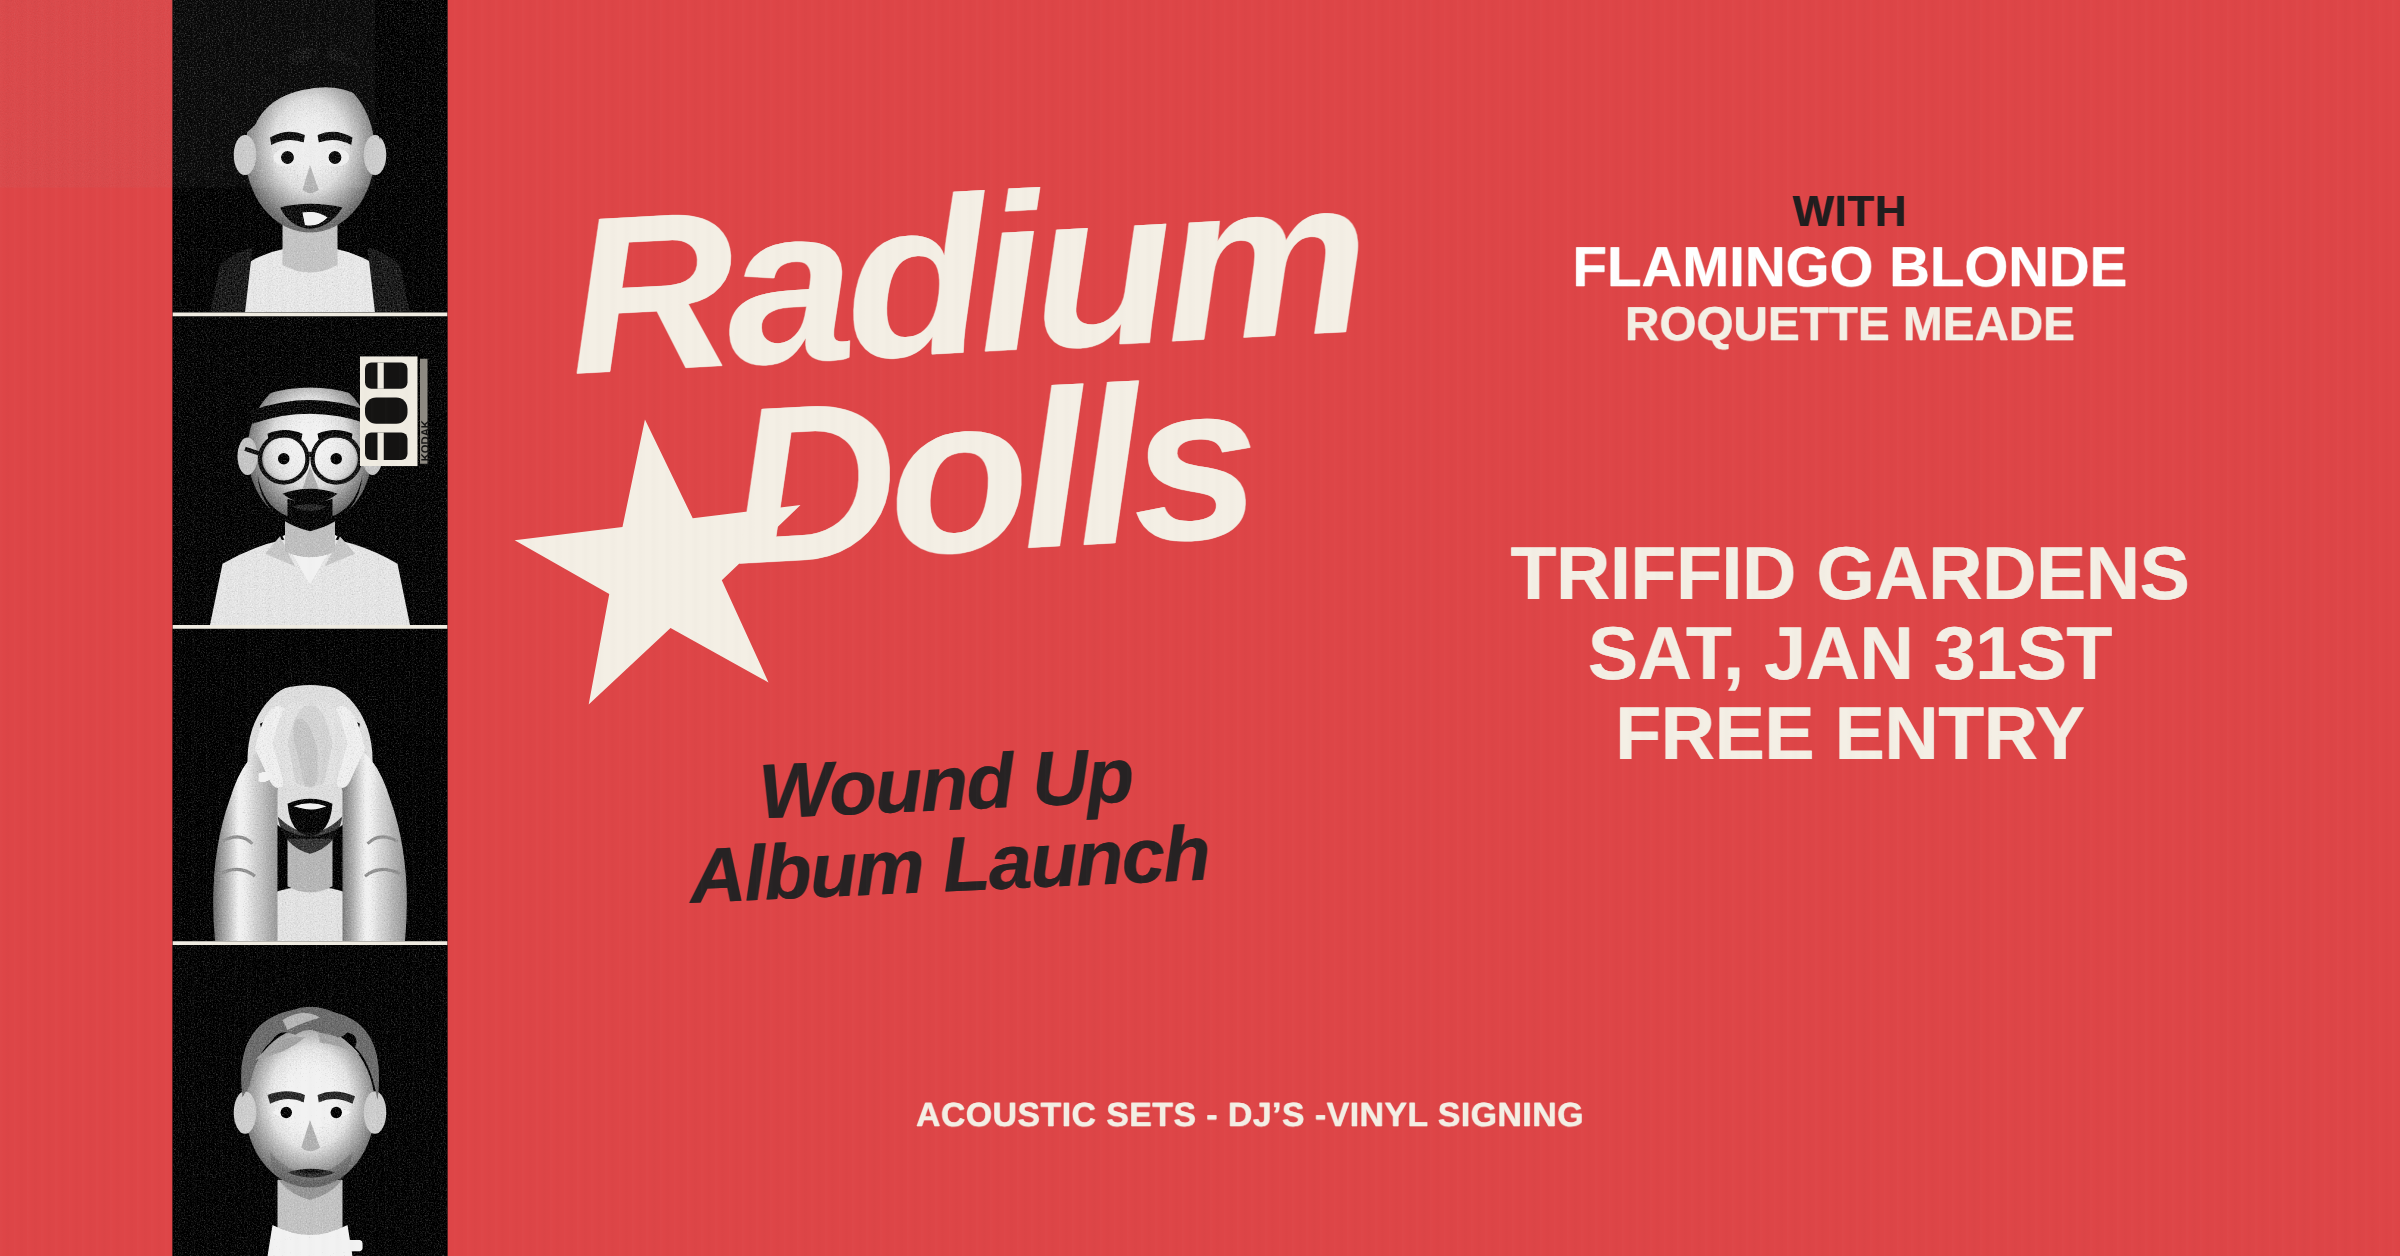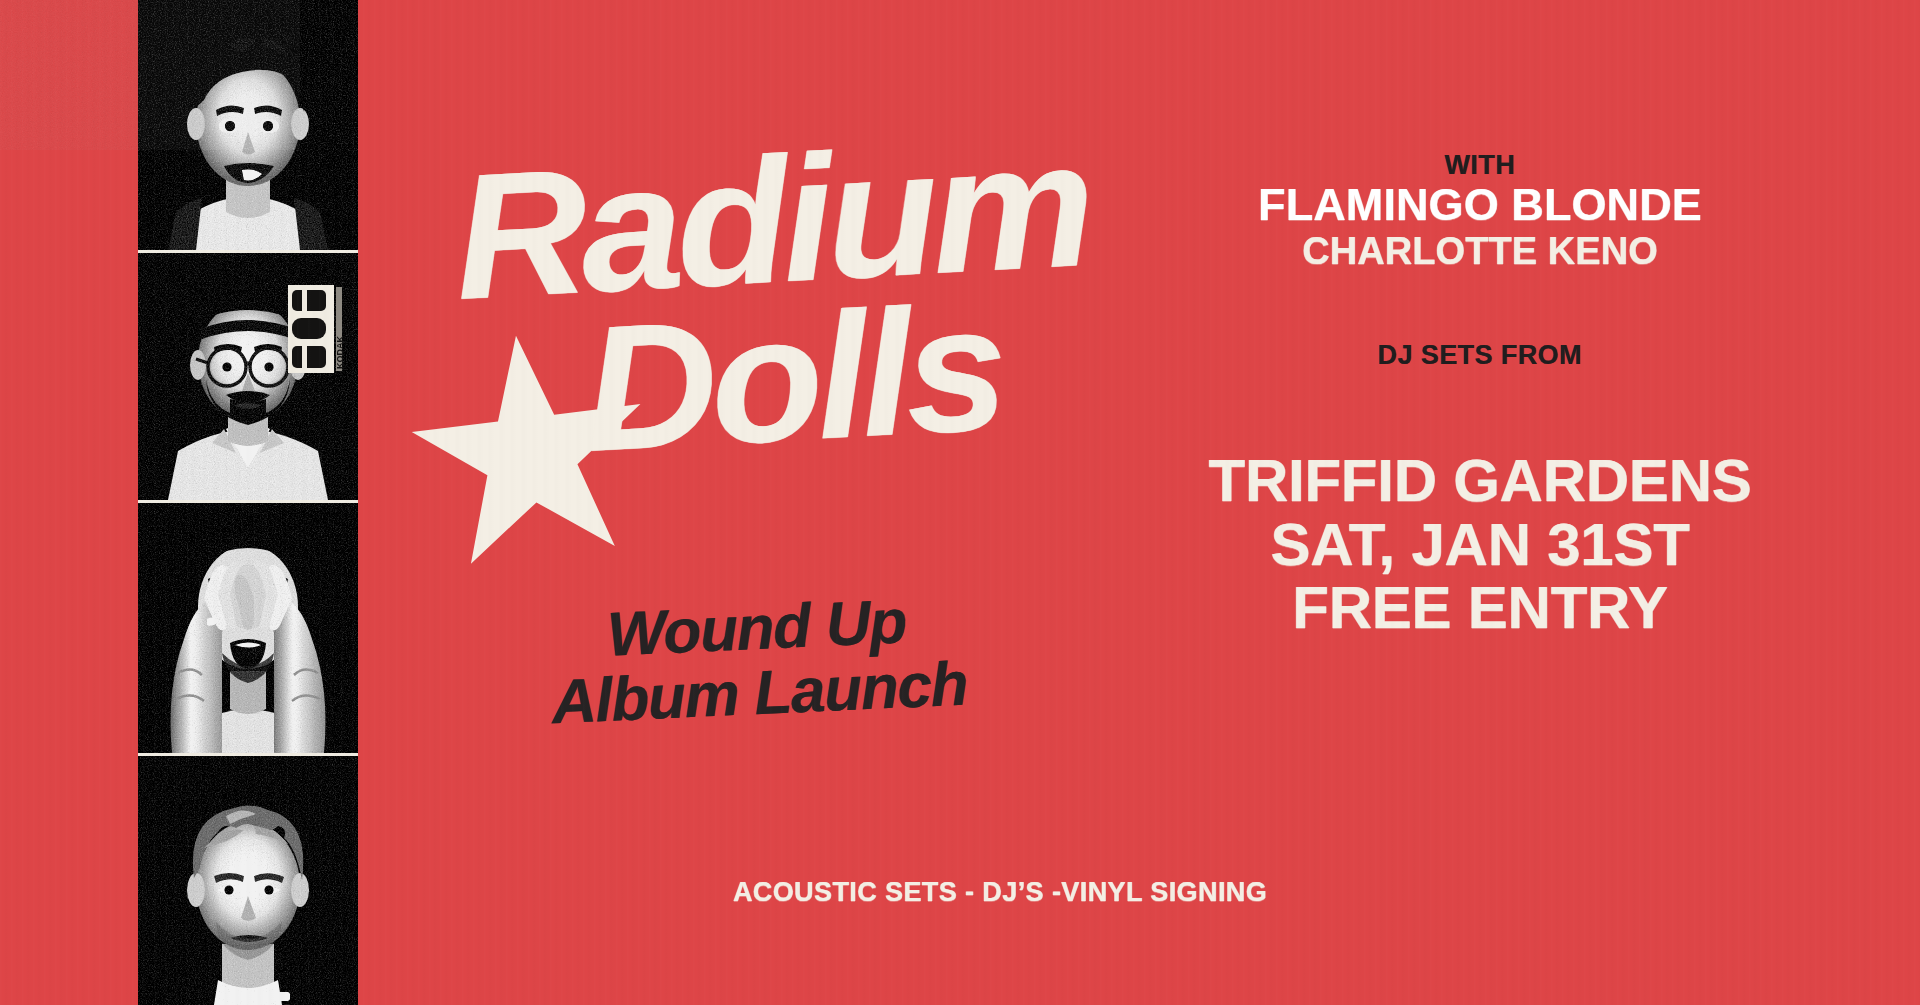--- a/index.html
+++ b/index.html
@@ -110,21 +110,21 @@
 
   
   #rightcol{
     position:absolute; left:1130px; top:150px; width:700px;
     z-index:20; text-align:center;
   }
   .blk{ margin-bottom:0; }
   .kicker{
     color:#201d1e;
     font-weight:bold;
-    font-size:27px;
+    font-size:35px;
     letter-spacing:.015em;
     line-height:1.15;
   }
   .name-lg{
     color:#ffffff;
     font-weight:bold;
     font-size:45px;
     letter-spacing:.002em;
     line-height:1.08;
     white-space:nowrap;
@@ -444,27 +444,26 @@
   <div id="subtitle">
     <div class="rough-dark">Wound Up</div>
     <div class="rough-dark">Album Launch</div>
   </div>
 
   <div id="rightcol">
 
     <div class="blk">
       <div class="kicker rough-dark">WITH</div>
       <div class="name-lg rough">FLAMINGO BLONDE</div>
-      <div class="name-sm rough">CHARLOTTE KENO</div>
+      <div class="name-sm rough">ROQUETTE MEADE</div>
     </div>
 
     <div class="gap-1"></div>
 
     <div class="blk">
-      <div class="kicker rough-dark">DJ SETS FROM</div>
     </div>
 
     <div class="gap-2"></div>
 
     <div class="blk">
       <div class="venue rough">TRIFFID GARDENS</div>
       <div class="venue rough">SAT, JAN 31ST</div>
       <div class="venue rough">FREE ENTRY</div>
     </div>
   </div>

